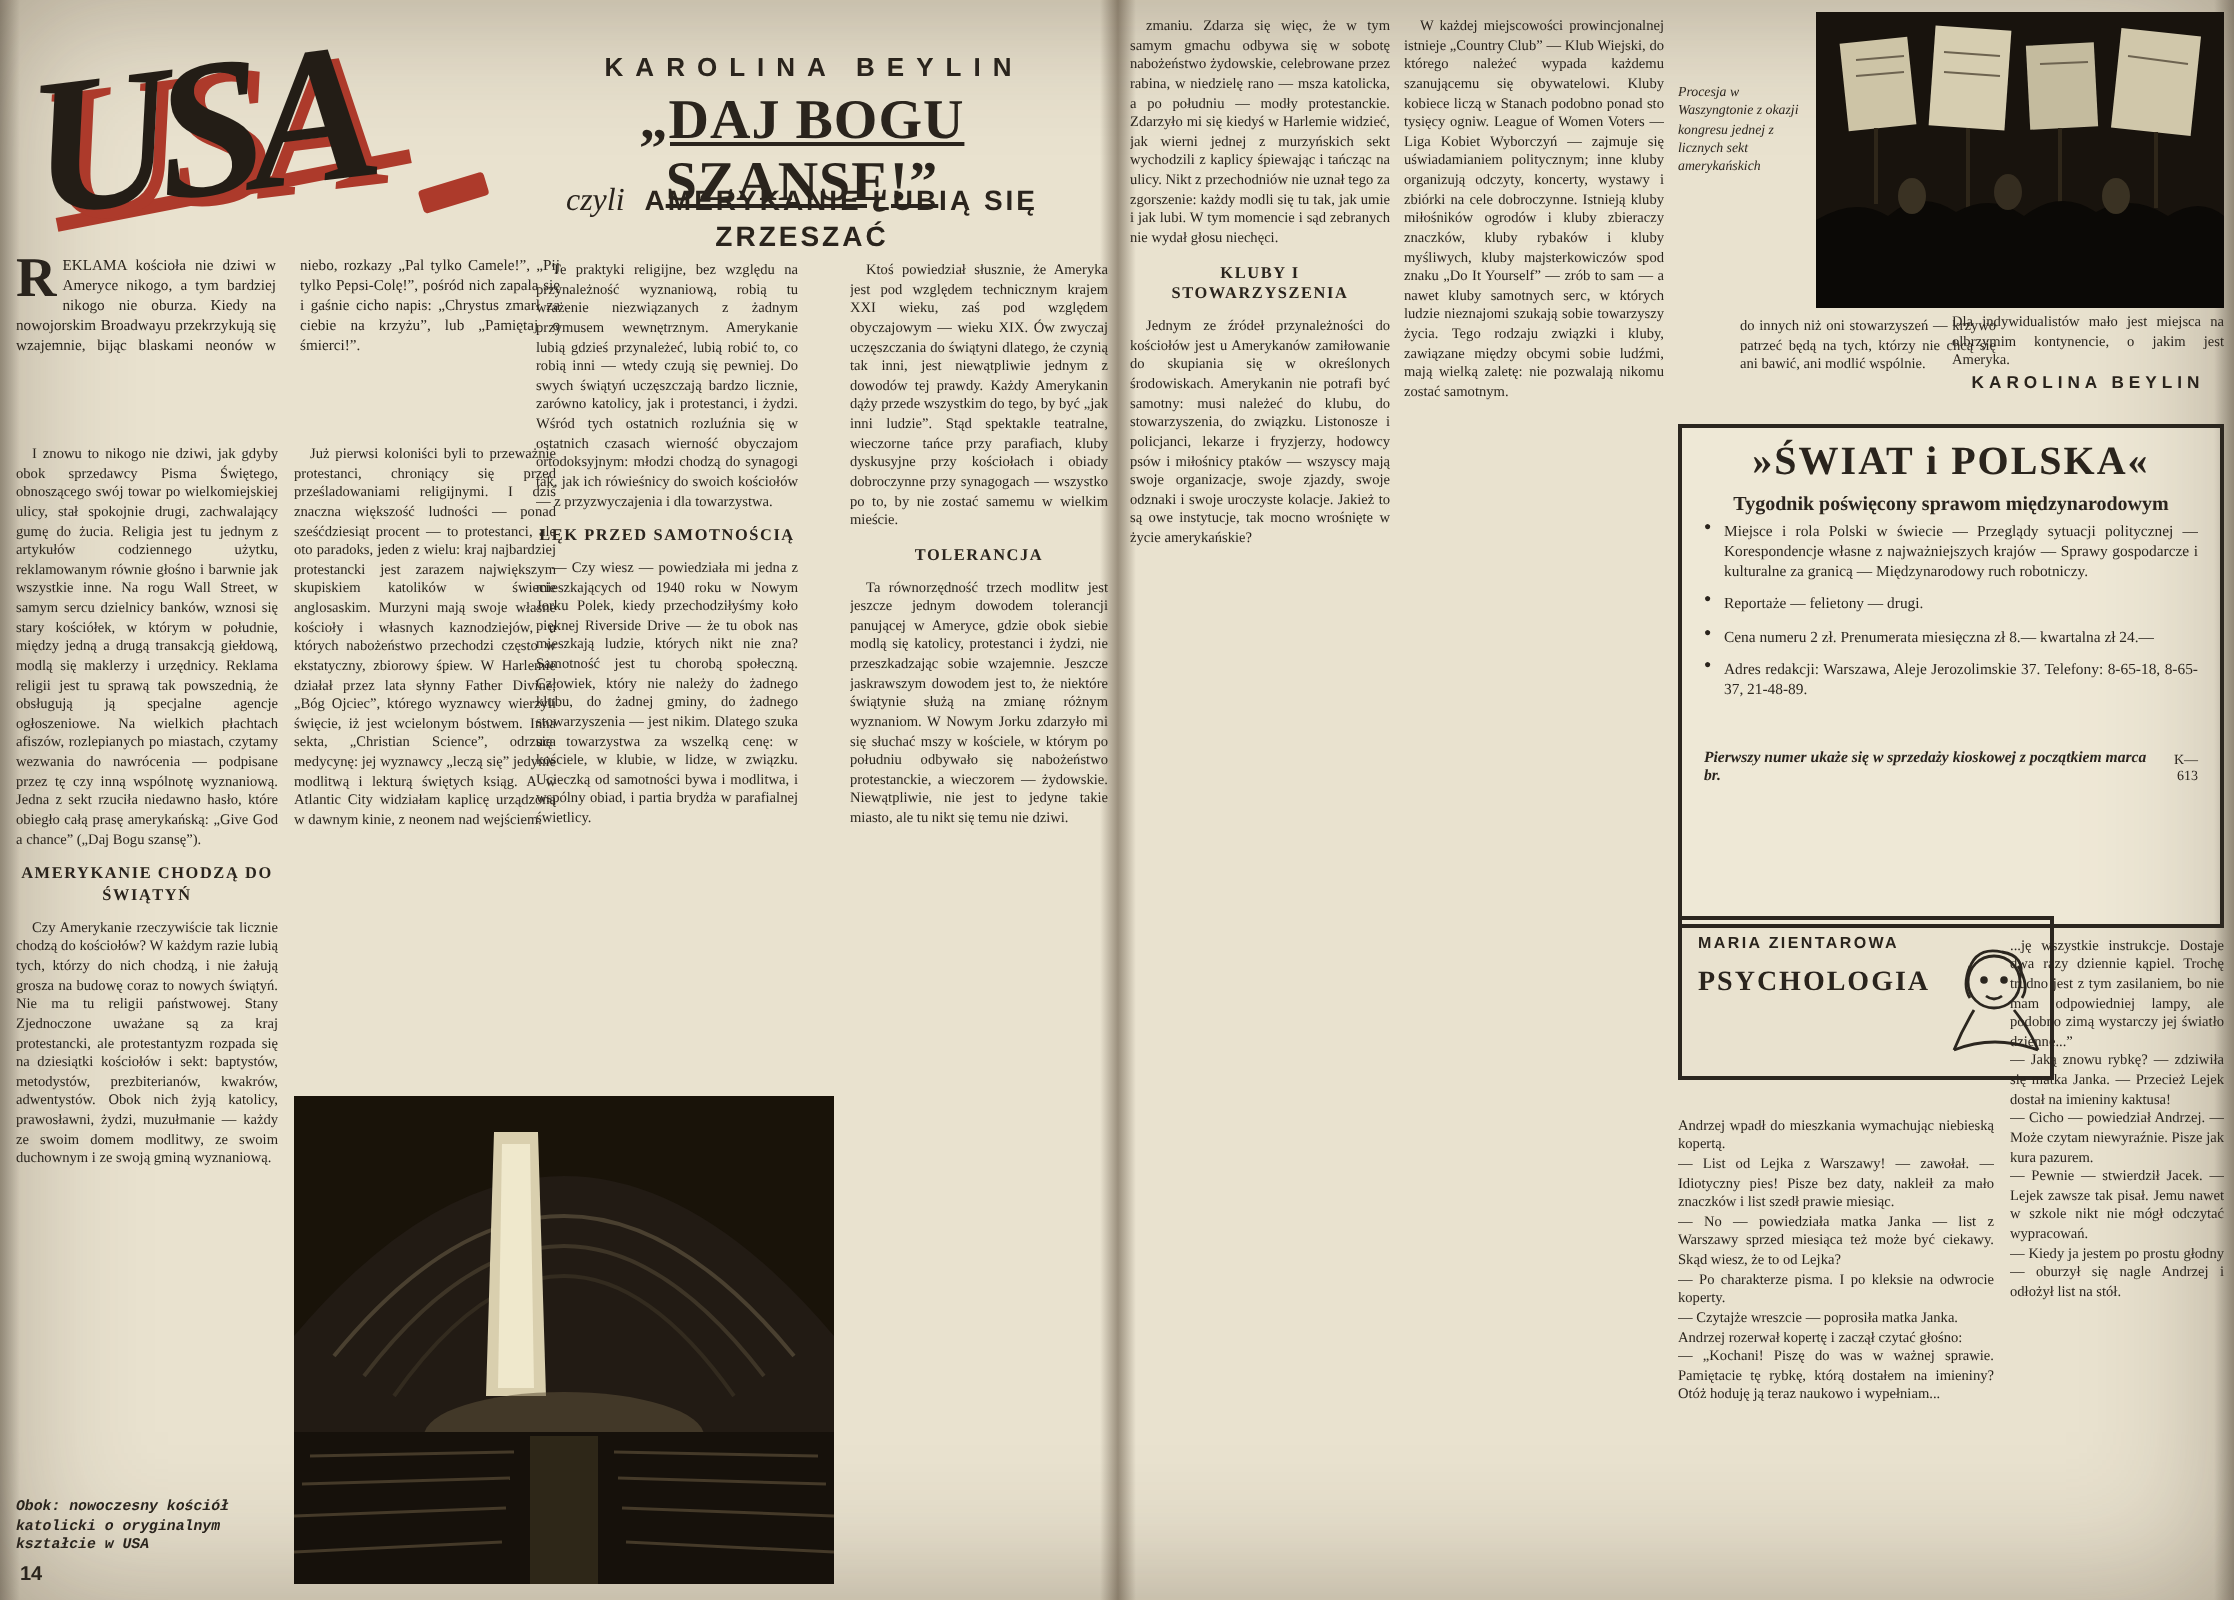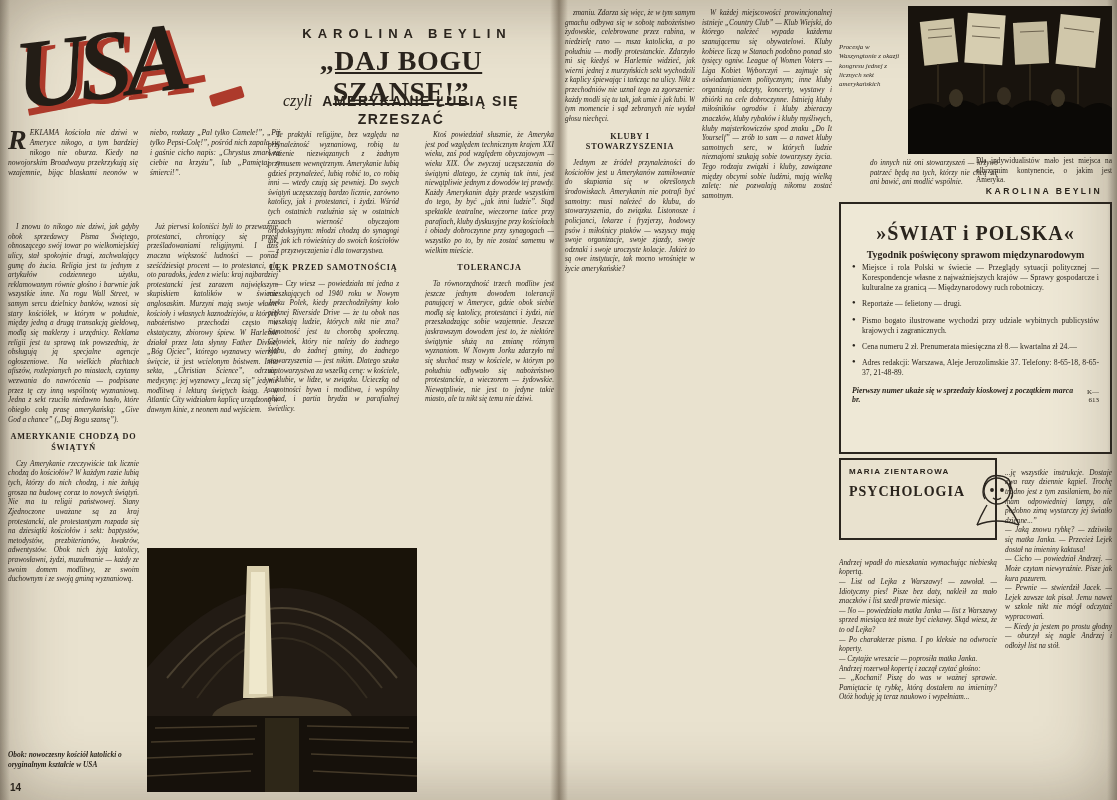--- a/index.html
+++ b/index.html
@@ -44,70 +44,70 @@
     position:absolute; left:248px; top:92px; width:306px; text-align:center;
   }
   .subtitle-prefix { font-style:italic; font-size:16px; margin-right:6px; }
   .subtitle-main {
     font-family:"Liberation Sans", sans-serif; font-weight:bold; font-size:14px; letter-spacing:1.5px;
   }
 
   
   .col { position:absolute; overflow:hidden; }
   .body-text { font-size:7.3px; line-height:1.32; text-align:justify; }
-  .body-text p { margin:0 0 3px; text-indent:8px;font-style:italic; }
+  .body-text p { margin:0 0 3px; text-indent:8px; }
   .body-text p.noindent { text-indent:0; }
   .subhead {
     font-size:8.2px; font-weight:bold; text-align:center; letter-spacing:.8px;
     margin:8px 0 5px; text-indent:0;
   }
   .dropcap { float:left; font-size:28px; line-height:23px; font-weight:bold; padding-right:3px; }
   .intro-block { column-count:2; column-gap:12px; font-size:7.6px; }
   .dialogue { white-space:pre-line; }
 
   
   .photo { position:absolute; display:block; }
   .photo svg { display:block; }
   .photo-caption {
-    position:absolute; font-style:italic; font-weight:bold; font-size:7.4px; line-height:1.3;
+    position:absolute; font-style:italic; font-weight:bold; font-size:7.4px; line-height:1.3;font-family:Liberation Mono, monospace;
   }
   .page-num {
     position:absolute; font-family:"Liberation Sans", sans-serif; font-weight:bold; font-size:10px;
   }
 
   
   .proc-caption {
     position:absolute; left:839px; top:42px; width:62px;
     font-style:italic; font-size:6.9px; line-height:1.35; text-align:left;
   }
   .after-photo { left:870px; top:158px; width:128px; height:44px; }
   .closing-note { position:absolute; left:976px; top:156px; width:136px; font-size:7.3px; line-height:1.32; text-align:justify; }
   .byline {
     position:absolute; left:976px; top:186px; width:136px; text-align:center;
     font-family:"Liberation Sans", sans-serif; font-weight:bold; font-size:8.6px; letter-spacing:2.5px;
   }
 
   .ad-box {
-    position:absolute; left:839px; top:202px; width:273px; height:252px;
-    border:2px solid #2b261f; box-sizing:border-box; padding:16px 11px 6px;
+    position:absolute; left:839px; top:212px; width:273px; height:252px;
+    border:2px solid #2b261f; box-sizing:border-box; padding:4px 11px 6px;
     background:rgba(255,250,235,.25);
   }
   .ad-title { text-align:center; font-weight:bold; font-size:20px; letter-spacing:1px; margin:2px 0 4px; }
   .ad-subtitle { text-align:center; font-weight:bold; font-size:10px; margin:0 0 3px; }
   .ad-list { list-style:none; margin:0; padding:0; }
   .ad-list li {
     font-size:7.7px; line-height:1.32; text-align:justify; margin-bottom:6px; padding-left:10px; position:relative;
   }
   .ad-list li::before { content:"\25CF"; position:absolute; left:0; top:0; font-size:6px; }
-  .ad-footer { display:flex; justify-content:space-between; align-items:flex-end; margin-top:8px;
+  .ad-footer { display:flex; justify-content:space-between; align-items:flex-end; margin-top:24px;
     font-size:7.8px; font-weight:bold; font-style:italic; }
   .ad-code { font-style:normal; font-weight:normal; font-size:7px;text-align:right; }
 
   .psy-box {
-    position:absolute; left:839px; top:458px; width:158px; height:82px;
+    position:absolute; left:839px; top:458px; width:188px; height:82px;
     border:2px solid #2b261f; box-sizing:border-box; padding:7px 8px; display:flex; gap:6px;
   }
   .psy-text { flex:1; }
   .psy-author {
     font-family:"Liberation Sans", sans-serif; font-weight:bold; font-size:8px; letter-spacing:1.2px; margin-bottom:8px;
   }
   .psy-title { font-weight:bold; font-size:14px; letter-spacing:1px; }
   .psy-cartoon { width:52px; height:62px; flex:none; }
 
   
@@ -242,21 +242,20 @@
   </div>
   <div class="closing-note">Dla indywidualistów mało jest miejsca na olbrzymim kontynencie, o jakim jest Ameryka.</div>
   <div class="byline">KAROLINA BEYLIN</div>
 
   <div class="ad-box">
     <div class="ad-title">»ŚWIAT i POLSKA«</div>
     <div class="ad-subtitle">Tygodnik poświęcony sprawom międzynarodowym</div>
     <ul class="ad-list">
       <li>Miejsce i rola Polski w świecie — Przeglądy sytuacji politycznej — Korespondencje własne z najważniejszych krajów — Sprawy gospodarcze i kulturalne za granicą — Międzynarodowy ruch robotniczy.</li>
       <li>Reportaże — felietony — drugi.</li>
-      <li>Pismo bogato ilustrowane wychodzi przy udziale wybitnych publicystów krajowych i zagranicznych.</li>
       <li>Cena numeru 2 zł. Prenumerata miesięczna zł 8.— kwartalna zł 24.—</li>
       <li>Adres redakcji: Warszawa, Aleje Jerozolimskie 37. Telefony: 8-65-18, 8-65-37, 21-48-89.</li>
     </ul>
     <div class="ad-footer">
       <span>Pierwszy numer ukaże się w sprzedaży kioskowej z początkiem marca br.</span>
       <span class="ad-code">K—613</span>
     </div>
   </div>
 
   <div class="psy-box">

